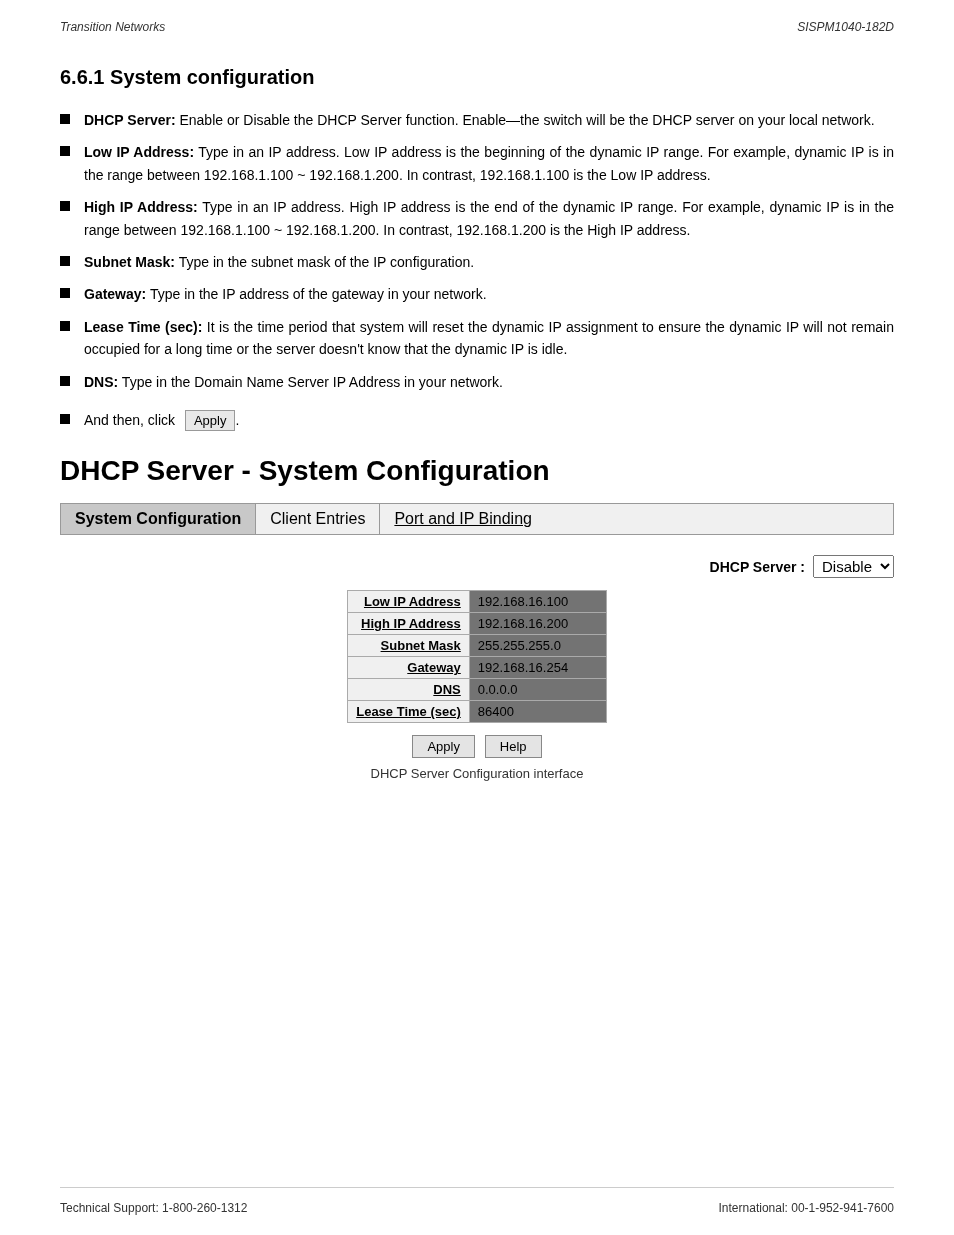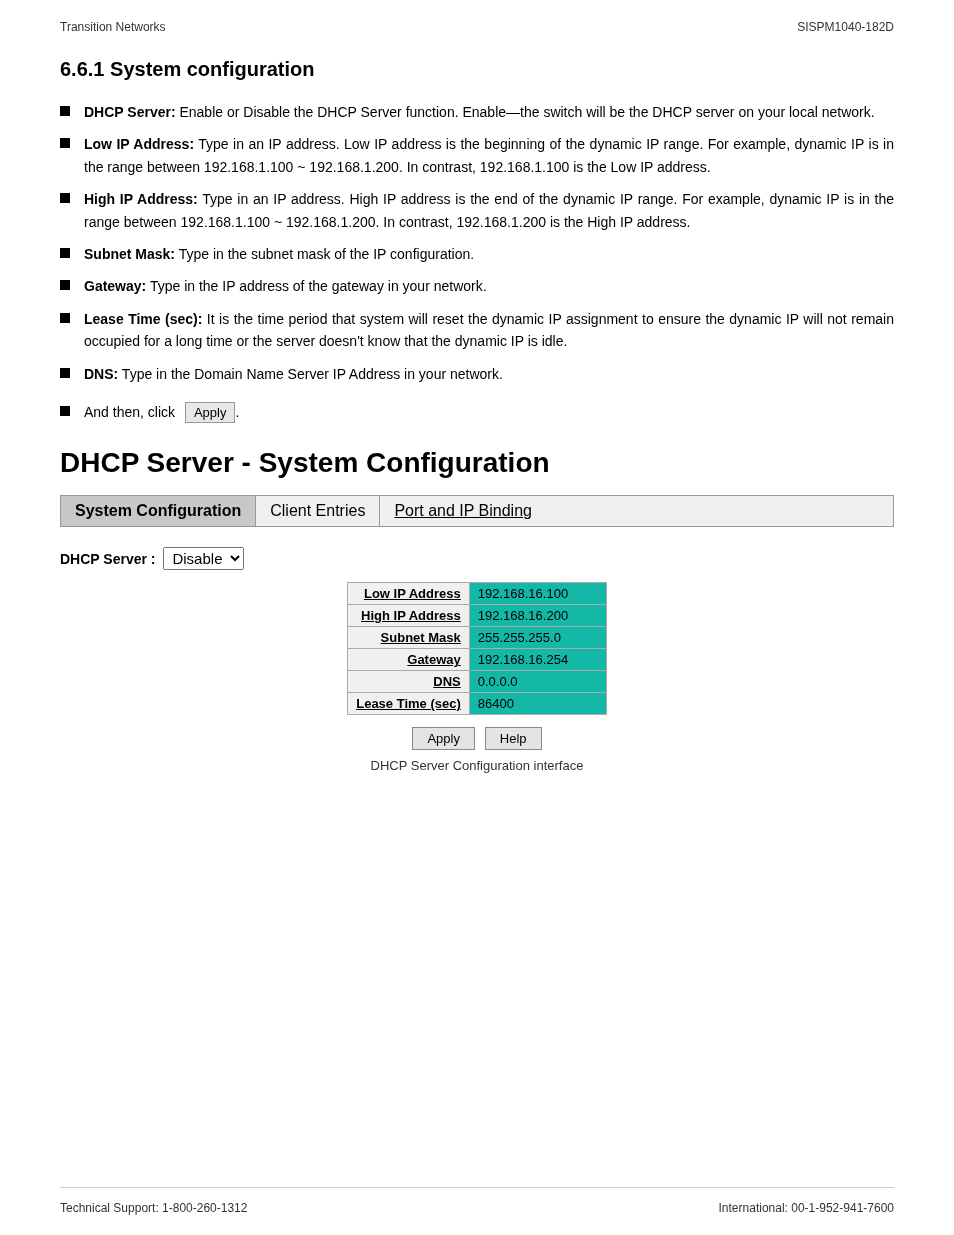--- a/index.html
+++ b/index.html
@@ -13,22 +13,23 @@
       position: relative;
     }
     .page {
       padding: 20px 60px 40px 60px;
     }
     .header-bar {
       display: flex;
       justify-content: space-between;
       font-size: 12px;
       color: #333;
-      margin-bottom: 20px;
+      margin-bottom: 28px;
       padding-bottom: 4px;
+      font-style: italic;
     }
     h2 {
       font-size: 20px;
       font-weight: bold;
       margin-bottom: 20px;
     }
     .bullet-list {
       list-style: none;
       padding: 0;
       margin: 0 0 16px 0;
@@ -97,21 +98,21 @@
       border-right: none;
       text-decoration: underline;
     }
     
     .form-section {
       text-align: center;
       margin-bottom: 16px;
     }
     .dhcp-server-row {
       display: flex;
-      justify-content: flex-start;
+      justify-content: flex-end;
       align-items: center;
       margin-bottom: 12px;
     }
     .dhcp-server-label {
       font-weight: bold;
       font-size: 14px;
       margin-right: 8px;
     }
     .dhcp-server-row select {
       font-size: 15px;
@@ -128,21 +129,21 @@
       font-size: 13px;
     }
     .config-table td:first-child {
       font-weight: bold;
       text-align: right;
       background: #f0f0f0;
       white-space: nowrap;
       text-decoration: underline;
     }
     .config-table td:last-child {
-      background: #14b8a6;
+      background: #737373;
       min-width: 130px;
     }
     .config-table input[type="text"] {
       border: none;
       outline: none;
       font-size: 13px;
       width: 120px;
       background: transparent;
     }
     

